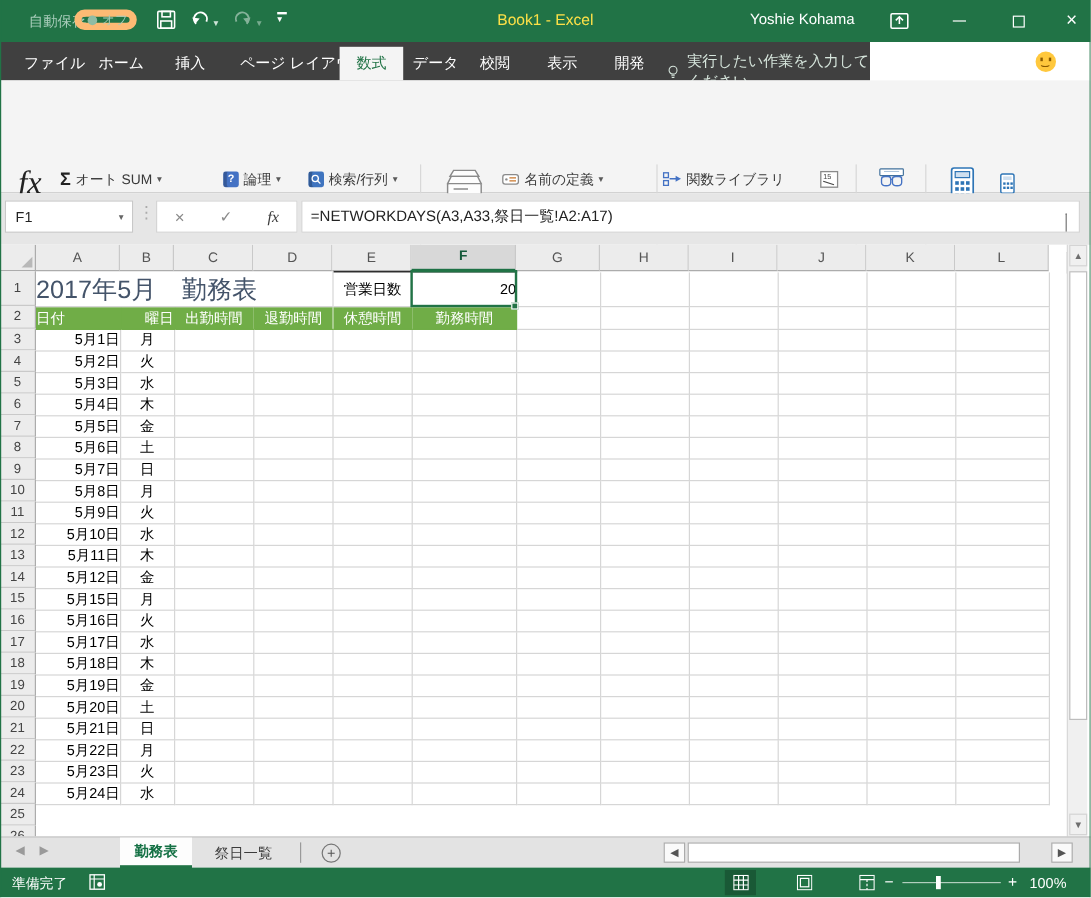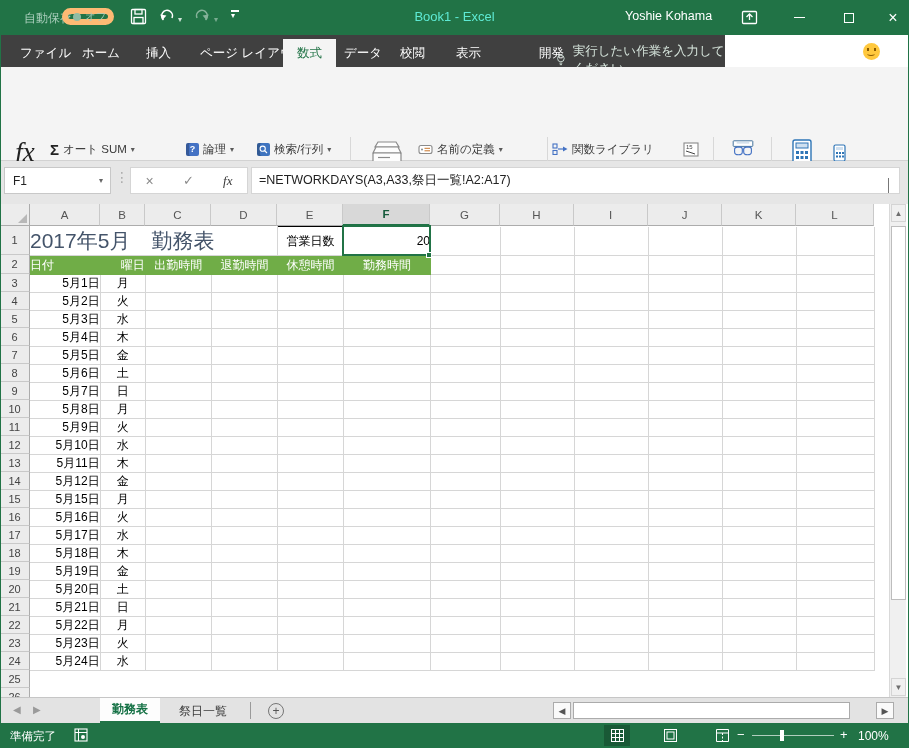--- a/index.html
+++ b/index.html
@@ -4,21 +4,21 @@
 <style>
   *{margin:0;padding:0;box-sizing:border-box}
   body{width:909px;height:748px;overflow:hidden;font-family:"Liberation Sans","DejaVu Sans",sans-serif}
   #app{position:relative;width:909px;height:748px;background:#fff;overflow:hidden}
   .abs{position:absolute}
   
   .titlebar{position:absolute;left:0;top:0;width:909px;height:35px;background:#217346;color:#fff}
   .autosave-lbl{position:absolute;left:24px;top:10px;color:#a9cdbb;font-size:12px}
   .as-pill{position:absolute;left:62px;top:8px;width:52px;height:17px;border:6px solid #fdba74;border-radius:9px;display:flex;align-items:center;gap:4px;padding-left:5px;color:#a9cdbb;font-size:10.5px}
   .as-dot{width:8px;height:8px;border-radius:50%;background:#8fbca4}
-  .win-title{position:absolute;left:0;top:9px;width:100%;text-align:center;font-size:13px;color:#5eead4;pointer-events:none}
+  .win-title{position:absolute;left:0;top:9px;width:100%;text-align:center;font-size:13px;color:#fde047;pointer-events:none}
   .user-name{position:absolute;left:625px;top:9px;font-size:12.5px;color:#fff}
   .wbtn{position:absolute;top:0;width:42px;height:35px;display:flex;align-items:center;justify-content:center;color:#fff}
   
   .tabsrow{position:absolute;left:0;top:35px;width:725px;height:32px;background:#404040}
   .rtab{position:absolute;top:4px;height:28px;display:flex;align-items:center;justify-content:center;color:#fff;font-size:12.5px;padding:0 14px;white-space:nowrap}
   .rtab.active{background:#f4f4f4;color:#217346}
   .tellme{position:absolute;left:556px;top:8px;display:flex;align-items:center;gap:7px;color:#d6e5dc;font-size:12.5px}
   .share{position:absolute;left:806px;top:8px;display:flex;align-items:center;gap:6px;color:#fff;font-size:12.5px}
   .smiley{position:absolute;left:863px;top:8px;width:17px;height:17px;border-radius:50%;background:#ffc83d}
   .smiley i{position:absolute;top:5px;width:2px;height:3px;background:#8a5a00}
@@ -148,21 +148,21 @@
 
   <div class="tabsrow">
     <span class="rtab" style="left:6px">ファイル</span>
     <span class="rtab" style="left:68px">ホーム</span>
     <span class="rtab" style="left:132px">挿入</span>
     <span class="rtab" style="left:186px">ページ レイアウト</span>
     <span class="rtab active" style="left:283px">数式</span>
     <span class="rtab" style="left:330px">データ</span>
     <span class="rtab" style="left:386px">校閲</span>
     <span class="rtab" style="left:442px">表示</span>
-    <span class="rtab" style="left:525px">開発</span>
+    <span class="rtab" style="left:498px">開発</span>
     <span class="tellme">
       <svg width="13" height="16" viewBox="0 0 13 16">
           <circle cx="6.5" cy="6" r="4.4" fill="none" stroke="#d6e5dc" stroke-width="1.2"></circle>
           <line x1="4.6" y1="12.2" x2="8.4" y2="12.2" stroke="#d6e5dc" stroke-width="1.2"></line>
           <line x1="5" y1="14.2" x2="8" y2="14.2" stroke="#d6e5dc" stroke-width="1.2"></line>
         </svg>
       <span>実行したい作業を入力してください</span>
     </span>
     <span class="share">
       <svg width="17" height="15" viewBox="0 0 17 15">

